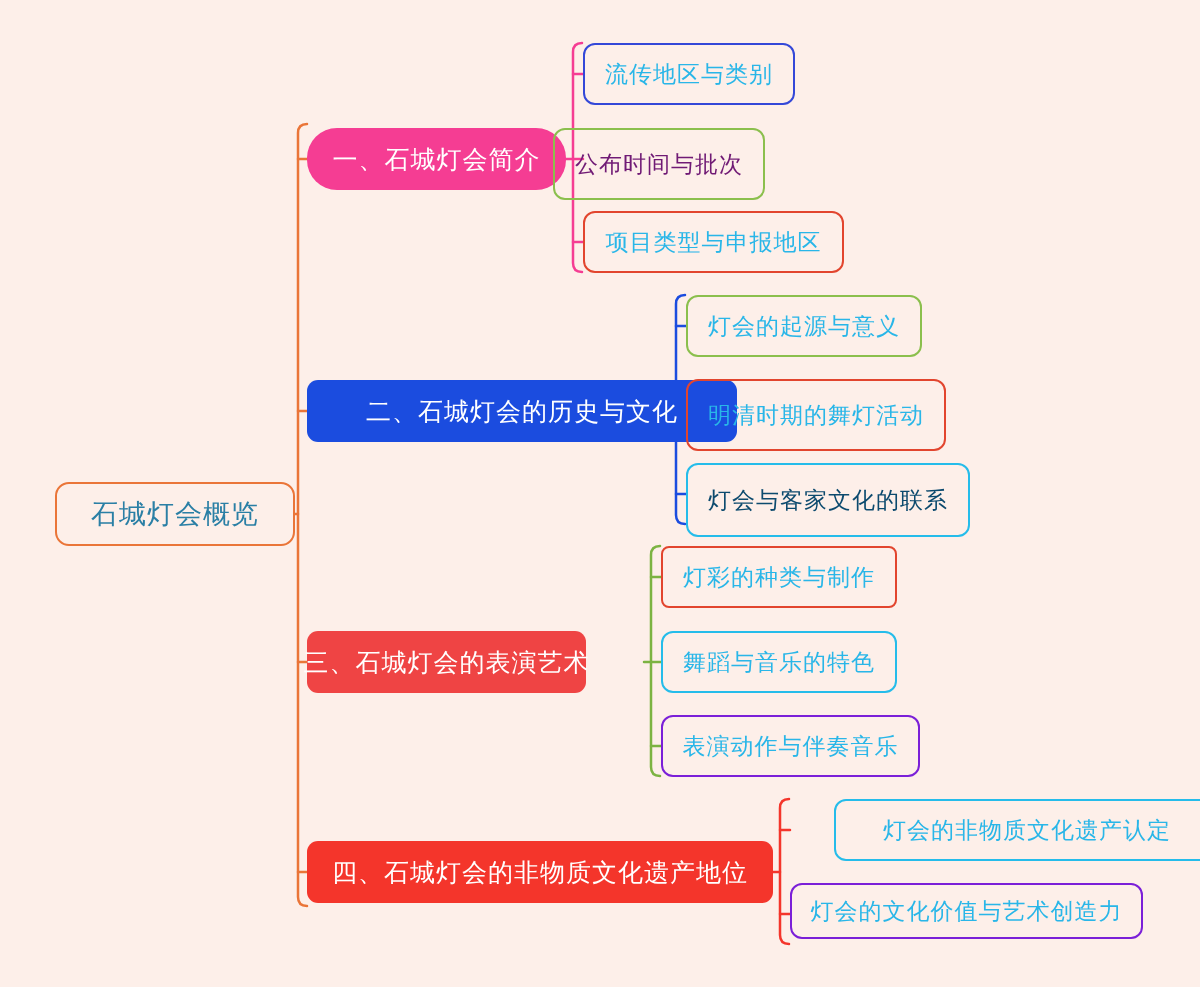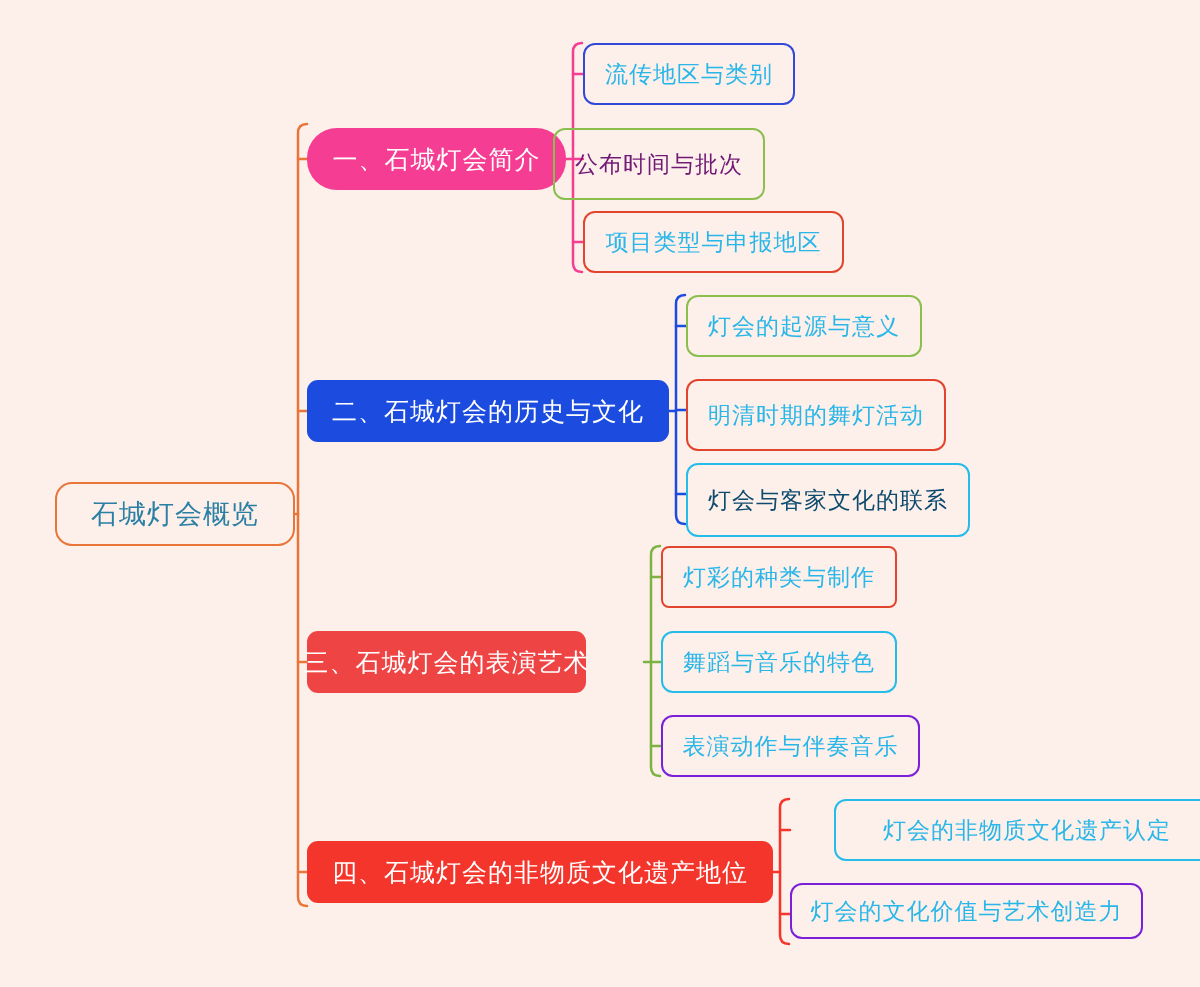--- a/index.html
+++ b/index.html
@@ -84,26 +84,26 @@
       <path d="M 651 577 L 661 577" stroke="#7cb342" stroke-width="2.5" fill="none" stroke-linecap="round" stroke-linejoin="round"></path>
       <path d="M 651 662 L 661 662" stroke="#7cb342" stroke-width="2.5" fill="none" stroke-linecap="round" stroke-linejoin="round"></path>
       <path d="M 651 746 L 661 746" stroke="#7cb342" stroke-width="2.5" fill="none" stroke-linecap="round" stroke-linejoin="round"></path>
       <path d="M 298 872 L 307 872" stroke="#ea7538" stroke-width="2.5" fill="none" stroke-linecap="round" stroke-linejoin="round"></path>
       <path d="M 789 799 Q 780 799 780 808 L 780 935 Q 780 944 789 944" stroke="#f4352b" stroke-width="2.5" fill="none" stroke-linecap="round" stroke-linejoin="round"></path>
       <path d="M 773 872 L 780 872" stroke="#f4352b" stroke-width="2.5" fill="none" stroke-linecap="round" stroke-linejoin="round"></path>
       <path d="M 780 830 L 790 830" stroke="#f4352b" stroke-width="2.5" fill="none" stroke-linecap="round" stroke-linejoin="round"></path>
       <path d="M 780 914 L 790 914" stroke="#f4352b" stroke-width="2.5" fill="none" stroke-linecap="round" stroke-linejoin="round"></path>
     </svg>
   <div id="nodes-layer">
-      <div class="node node-root" style="left: 55px; top: 482px; width: 240px; height: 64px; border-color: rgb(234, 117, 56); color: rgb(42, 127, 165); border-radius: 17px;">石城灯会概览</div>
+      <div class="node node-root" style="left: 55px; top: 482px; width: 240px; height: 64px; border-color: rgb(234, 117, 56); color: rgb(42, 127, 165);">石城灯会概览</div>
       <div class="node node-branch" style="left: 307px; top: 128px; width: 259px; height: 62px; background: rgb(245, 61, 147); color: rgb(255, 255, 255); border-radius: 30px;">一、石城灯会简介</div>
       <div class="node node-leaf" style="left: 583px; top: 43px; width: 212px; height: 62px; border-color: rgb(52, 72, 216); color: rgb(41, 182, 232);">流传地区与类别</div>
       <div class="node node-leaf" style="left: 553px; top: 128px; width: 212px; height: 72px; border-color: rgb(139, 191, 77); color: #701a75;">公布时间与批次</div>
       <div class="node node-leaf" style="left: 583px; top: 211px; width: 261px; height: 62px; border-color: rgb(226, 69, 46); color: rgb(41, 182, 232);">项目类型与申报地区</div>
-      <div class="node node-branch" style="left: 307px; top: 380px; width: 362px; height: 62px; background: rgb(27, 76, 223); color: rgb(255, 255, 255);">二、石城灯会的历史与文化</div>
+      <div class="node node-branch" style="left: 307px; top: 380px; width: 430px; height: 62px; background: rgb(27, 76, 223); color: rgb(255, 255, 255);">二、石城灯会的历史与文化</div>
       <div class="node node-leaf" style="left: 686px; top: 295px; width: 236px; height: 62px; border-color: rgb(139, 191, 77); color: rgb(41, 182, 232);">灯会的起源与意义</div>
       <div class="node node-leaf" style="left: 686px; top: 379px; width: 260px; height: 72px; border-color: rgb(226, 69, 46); color: rgb(41, 182, 232);">明清时期的舞灯活动</div>
       <div class="node node-leaf" style="left: 686px; top: 463px; width: 284px; height: 74px; border-color: rgb(37, 188, 234); color: #0c4a6e;">灯会与客家文化的联系</div>
       <div class="node node-branch" style="left: 307px; top: 631px; width: 279px; height: 62px; background: #ef4444; color: rgb(255, 255, 255); text-align: right;">三、石城灯会的表演艺术</div>
       <div class="node node-leaf" style="left: 661px; top: 546px; width: 236px; height: 62px; border-color: rgb(226, 69, 46); color: rgb(41, 182, 232); border-radius: 8px;">灯彩的种类与制作</div>
       <div class="node node-leaf" style="left: 661px; top: 631px; width: 236px; height: 62px; border-color: rgb(37, 188, 234); color: rgb(41, 182, 232);">舞蹈与音乐的特色</div>
       <div class="node node-leaf" style="left: 661px; top: 715px; width: 259px; height: 62px; border-color: rgb(123, 31, 216); color: rgb(41, 182, 232);">表演动作与伴奏音乐</div>
       <div class="node node-branch" style="left: 307px; top: 841px; width: 466px; height: 62px; background: rgb(244, 53, 43); color: rgb(255, 255, 255);">四、石城灯会的非物质文化遗产地位</div>
       <div class="node node-leaf" style="left: 834px; top: 799px; width: 386px; height: 62px; border-color: rgb(37, 188, 234); color: rgb(41, 182, 232);">灯会的非物质文化遗产认定</div>
       <div class="node node-leaf" style="left: 790px; top: 883px; width: 353px; height: 56px; border-color: rgb(123, 31, 216); color: rgb(41, 182, 232);">灯会的文化价值与艺术创造力</div>

